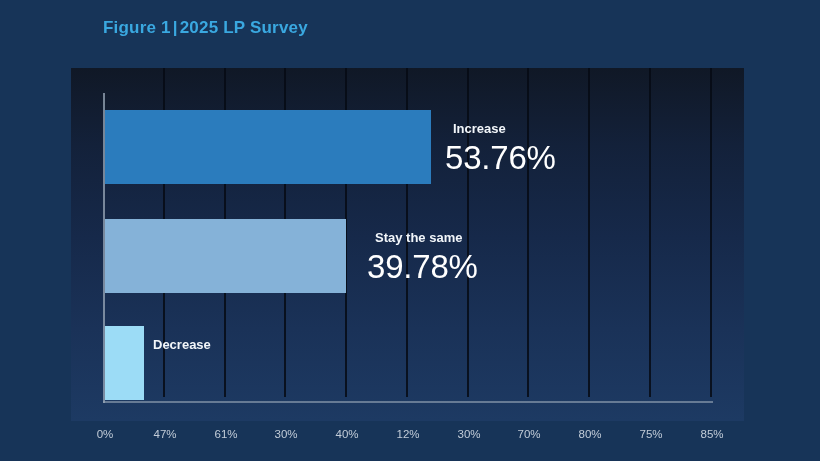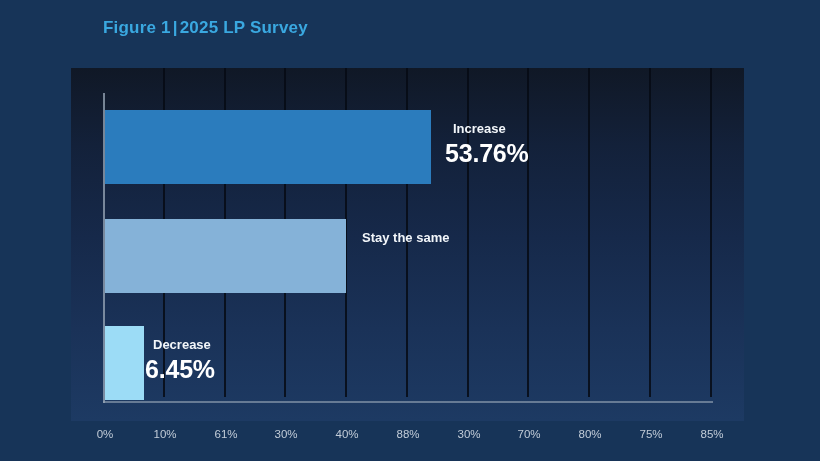--- a/index.html
+++ b/index.html
@@ -101,27 +101,27 @@
   .bar-annotation .ann-label {
     display: block;
     font-size: 13px;
     font-weight: bold;
     color: #f2f6fa;
     margin-bottom: 6px;
     padding-left: 8px;
   }
   .bar-annotation .ann-value {
     display: block;
-    font-size: 25px;
-    font-weight: bold;
+    font-size: 33px;
+    font-weight: normal;
     color: #ffffff;
     letter-spacing: -0.2px;
   }
   #annotation-increase      { left: 374px; top: 54px; }
-  #annotation-stay-the-same { left: 283px; top: 163px; }
+  #annotation-stay-the-same { left: 296px; top: 163px; }
   #annotation-decrease      { left: 74px;  top: 270px; }
 
   
   #x-tick-labels {
     position: absolute;
     left: 71px;
     top: 428px;
     width: 673px;
     height: 20px;
   }
@@ -162,35 +162,35 @@
     <div class="bar" id="bar-stay-the-same" style="width:241px"></div>
     <div class="bar" id="bar-decrease" style="width:39px"></div>
 
     <div class="bar-annotation" id="annotation-increase">
       <span class="ann-label">Increase</span>
       <span class="ann-value">53.76%</span>
     </div>
 
     <div class="bar-annotation" id="annotation-stay-the-same">
       <span class="ann-label">Stay the same</span>
+      <span class="ann-value">39.78%</span>
     </div>
 
     <div class="bar-annotation" id="annotation-decrease">
       <span class="ann-label">Decrease</span>
-      <span class="ann-value">6.45%</span>
     </div>
 
   </div>
 </div>
 
 <div id="x-tick-labels">
   <span class="tick-label" style="left:34px">0%</span>
-  <span class="tick-label" style="left:94px">10%</span>
+  <span class="tick-label" style="left:94px">47%</span>
   <span class="tick-label" style="left:155px">61%</span>
   <span class="tick-label" style="left:215px">30%</span>
   <span class="tick-label" style="left:276px">40%</span>
-  <span class="tick-label" style="left:337px">88%</span>
+  <span class="tick-label" style="left:337px">12%</span>
   <span class="tick-label" style="left:398px">30%</span>
   <span class="tick-label" style="left:458px">70%</span>
   <span class="tick-label" style="left:519px">80%</span>
   <span class="tick-label" style="left:580px">75%</span>
   <span class="tick-label" style="left:641px">85%</span>
 </div>
 
 </body></html>

